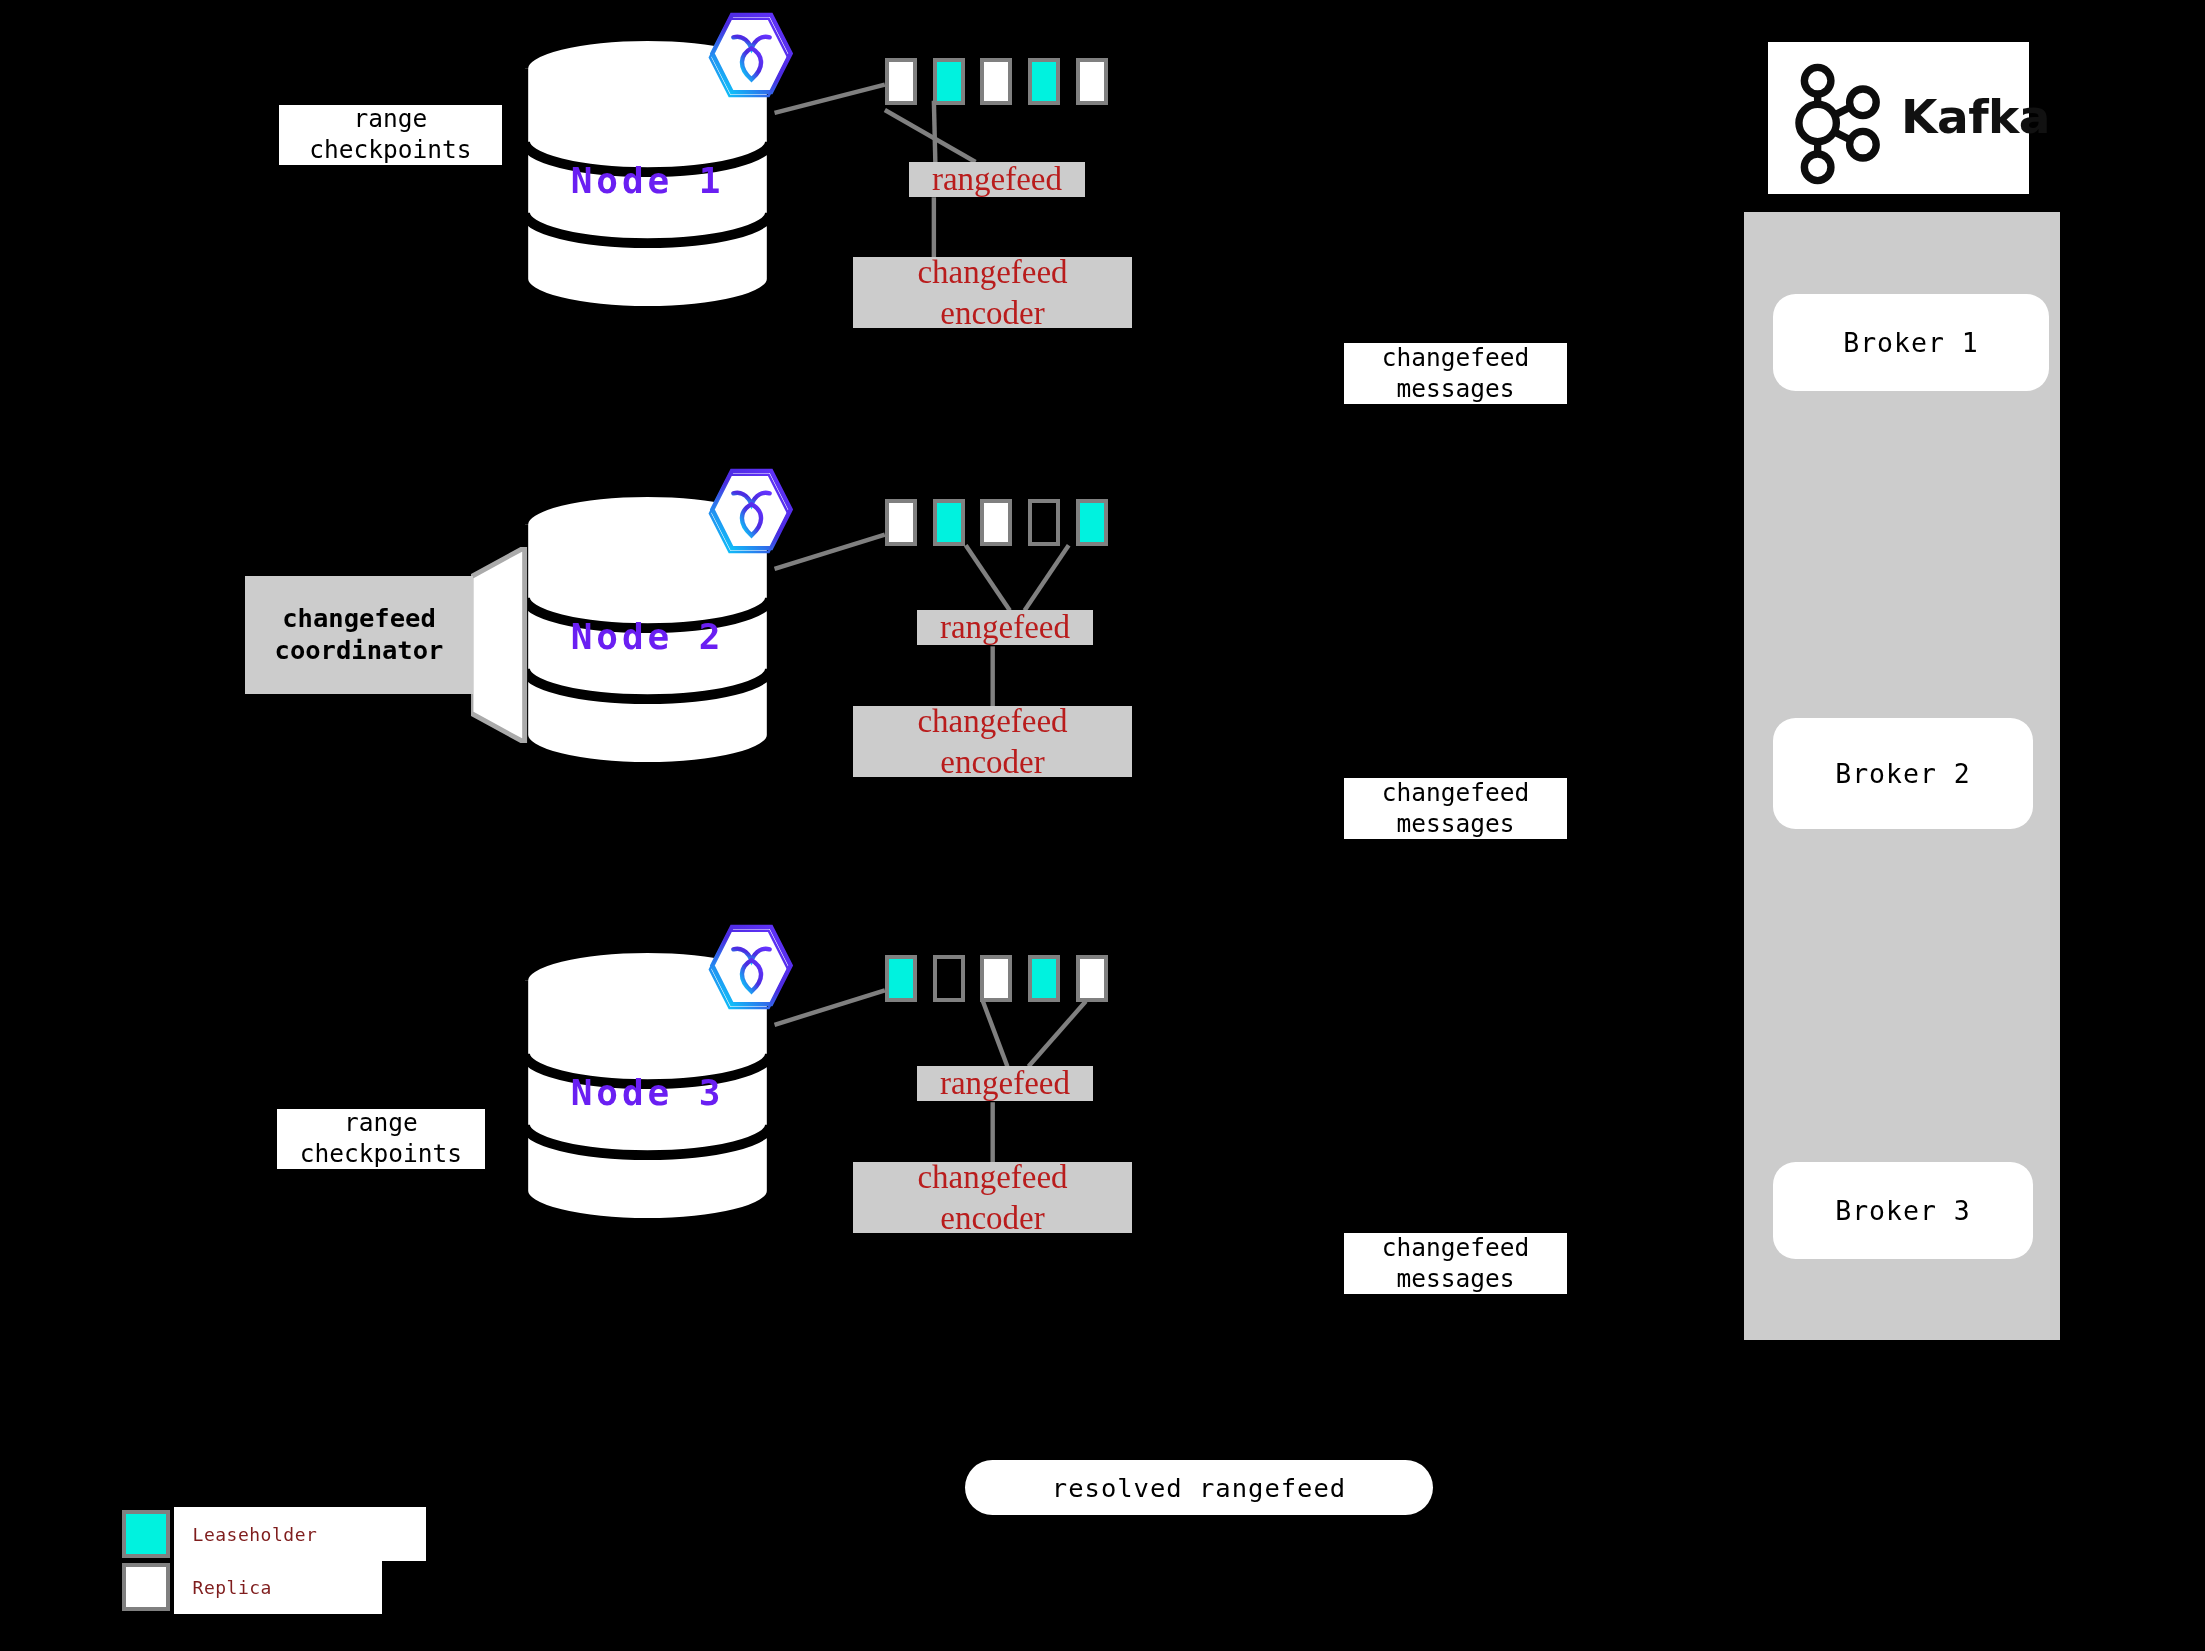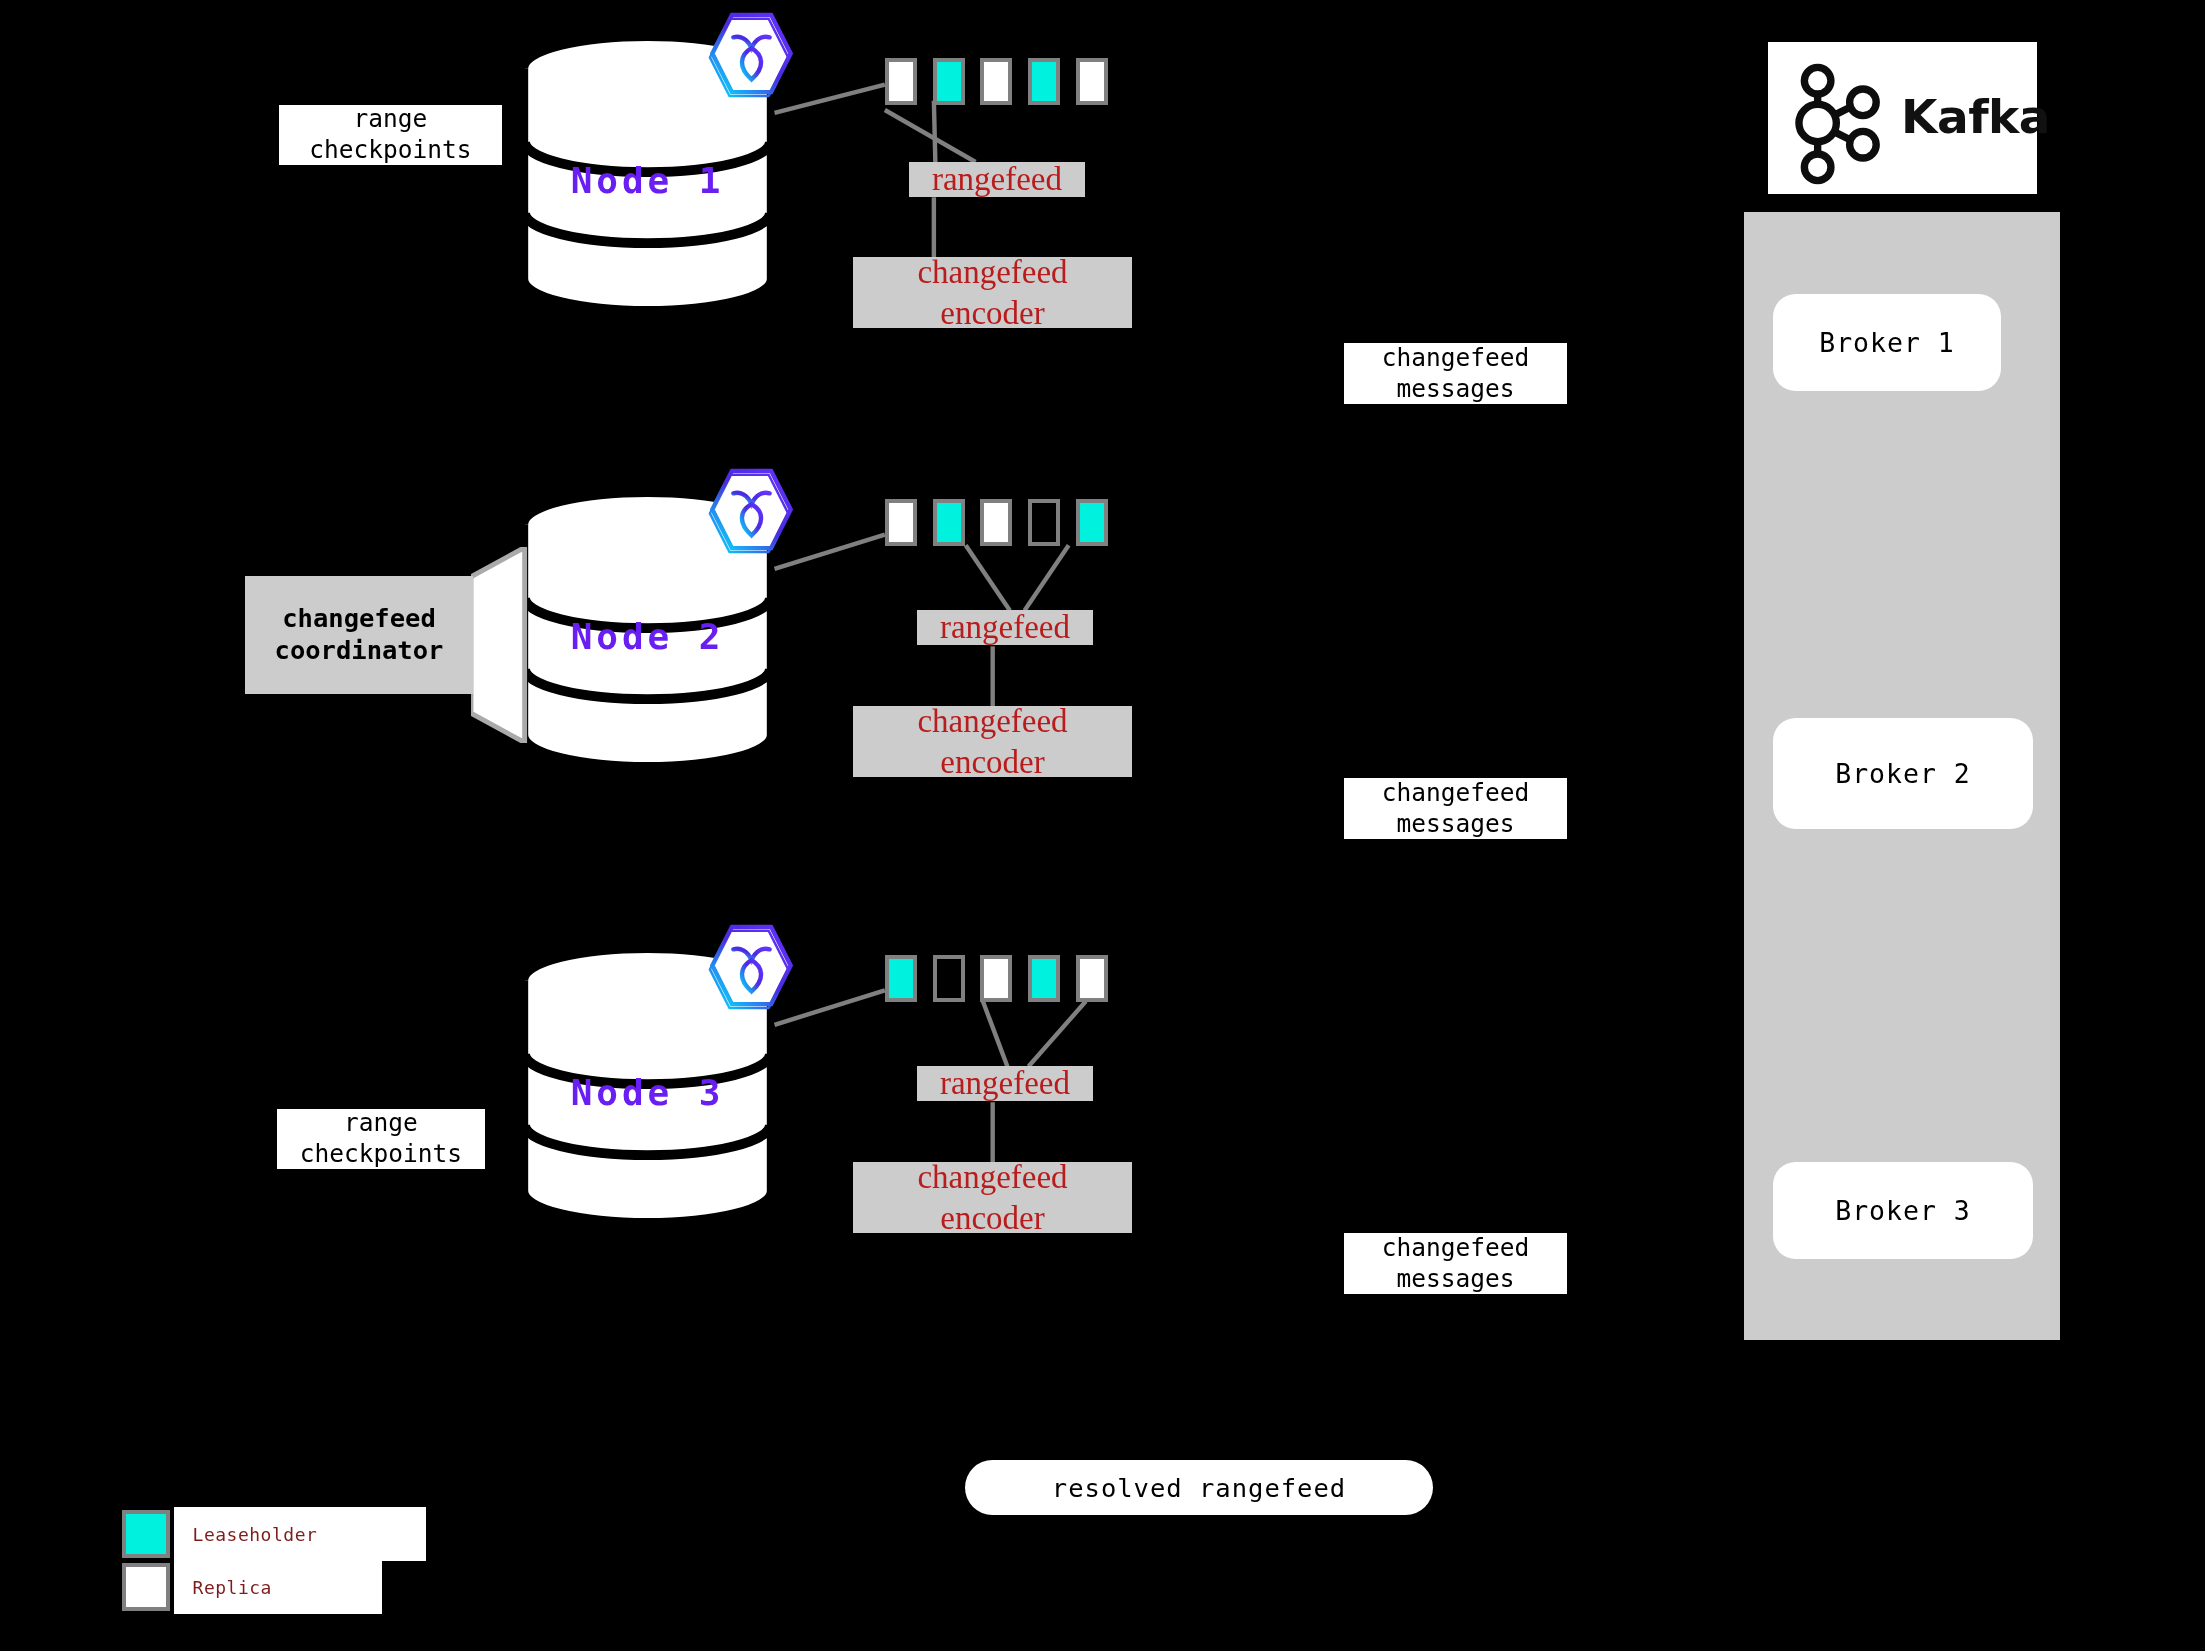--- a/index.html
+++ b/index.html
@@ -238,39 +238,39 @@
   </div>
   <div class="wlabel" style="left:1344px;top:778px;width:223px;height:61px;flex-direction:column;">
     <span>changefeed</span>
     <span>messages</span>
   </div>
   <div class="wlabel" style="left:1344px;top:1233px;width:223px;height:61px;flex-direction:column;">
     <span>changefeed</span>
     <span>messages</span>
   </div>
 
-  <div id="kafka-logo-card" style="left:1768px;top:42px;width:261px;height:152px;padding-left:8px;">
+  <div id="kafka-logo-card" style="left:1768px;top:42px;width:261px;height:152px;">
     <svg style="position:absolute;left:25.5px;top:19.6px;" width="96" height="123" viewBox="0 0 195 250">
       <g fill="none" stroke="#0d0d0d" stroke-width="15">
         <circle cx="48" cy="38" r="27"></circle>
         <circle cx="48" cy="124" r="38"></circle>
         <circle cx="48" cy="214" r="27"></circle>
         <circle cx="140" cy="82" r="27"></circle>
         <circle cx="140" cy="168" r="27"></circle>
         <line x1="48" y1="65" x2="48" y2="86"></line>
         <line x1="48" y1="162" x2="48" y2="187"></line>
         <line x1="82" y1="108" x2="114" y2="92"></line>
         <line x1="82" y1="142" x2="114" y2="158"></line>
       </g>
     </svg>
     <span class="kword" style="left:133px;top:47px;">Kafka</span>
   </div>
 
   <div id="kafka-panel" style="left:1744px;top:212px;width:316px;height:1128px;"></div>
-  <div class="broker" style="left:1773px;top:294px;width:228px;height:97px;">Broker 1</div>
+  <div class="broker" style="left:1773px;top:294px;width:276px;height:97px;">Broker 1</div>
   <div class="broker" style="left:1773px;top:718px;width:260px;height:111px;">Broker 2</div>
   <div class="broker" style="left:1773px;top:1162px;width:260px;height:97px;">Broker 3</div>
 
   <div id="resolved" style="left:965px;top:1460px;width:468px;height:55px;">resolved rangefeed</div>
 
   <div class="legend-swatch" style="left:122px;top:1510px;background:#00f2df;"></div>
   <div class="legend-text" style="left:174px;top:1507px;width:233px;height:54px;">Leaseholder</div>
   <div class="legend-swatch" style="left:122px;top:1563px;background:#ffffff;"></div>
   <div class="legend-text" style="left:174px;top:1560px;width:189px;height:54px;">Replica</div>
 

